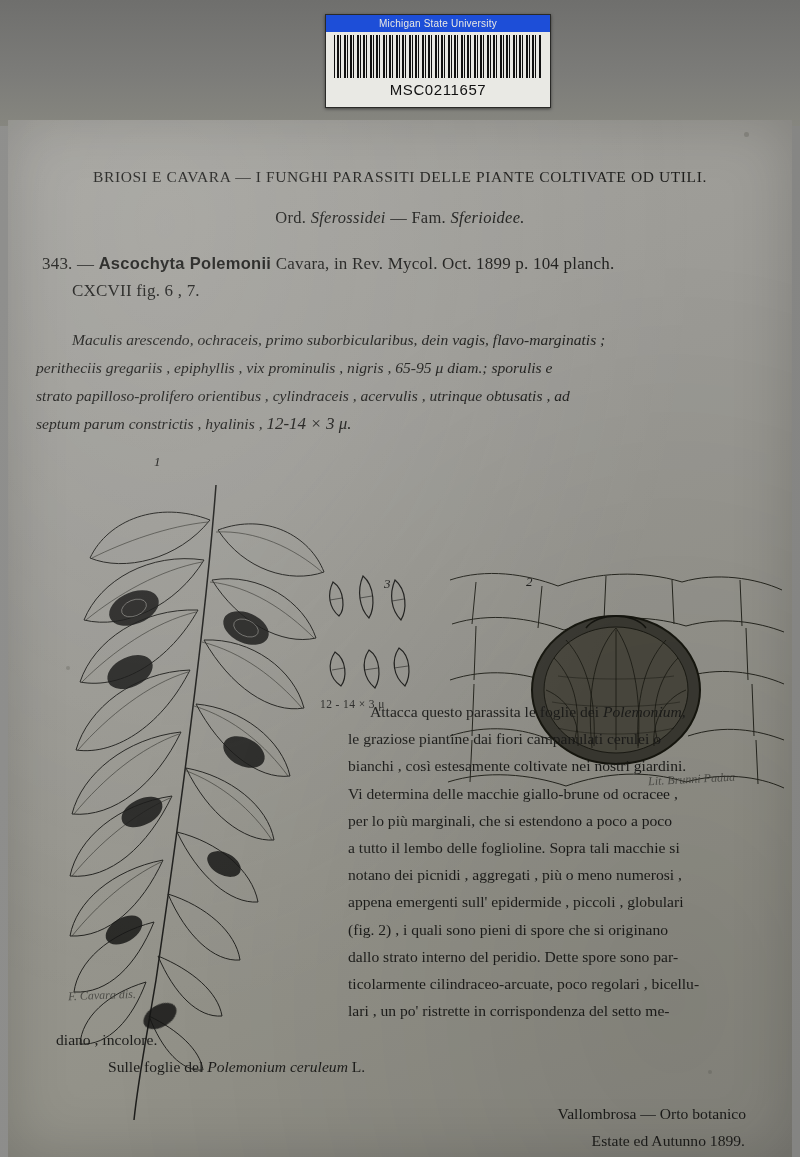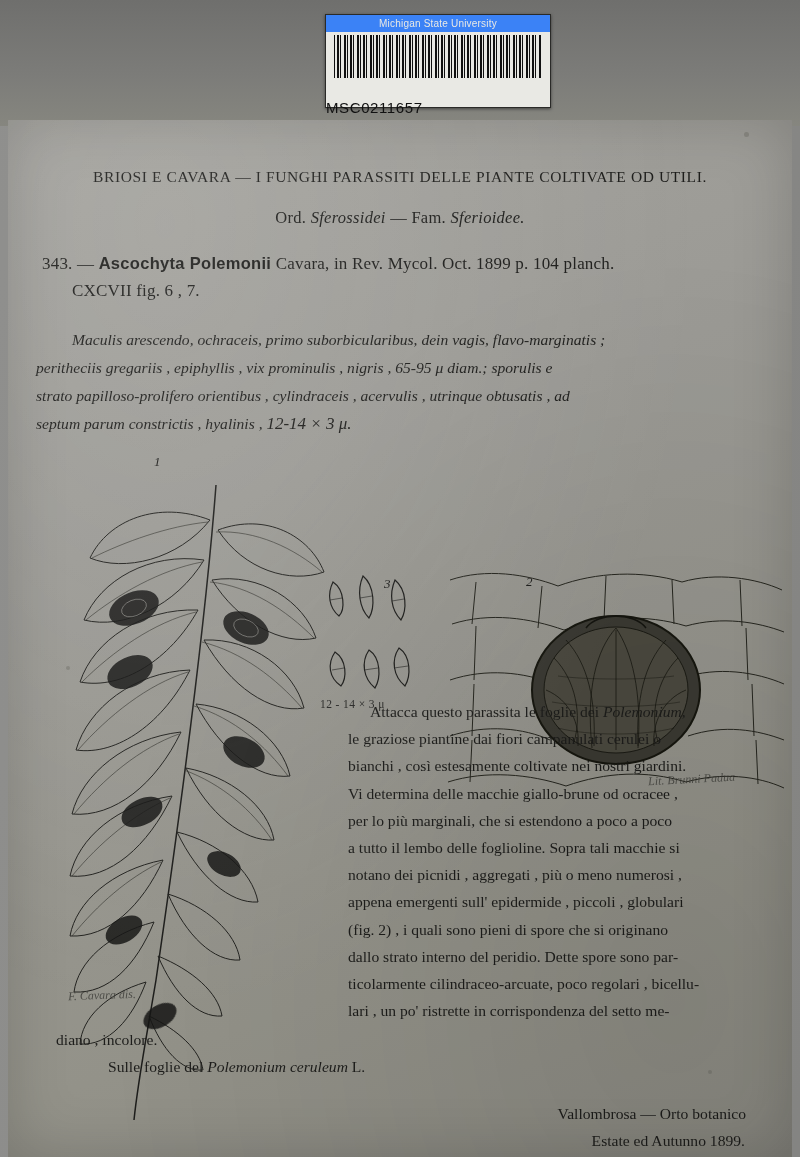--- a/index.html
+++ b/index.html
@@ -53,46 +53,47 @@
     top: 14px;
     width: 224px;
     height: 92px;
     background: #e9e9e4;
     border: 1px solid #2a2a28;
     box-shadow: 0 1px 3px rgba(0,0,0,0.5);
     z-index: 5;
   }
   .label-head {
     height: 17px;
-    background: #3b82f6;
+    background: #1d4ed8;
     color: #e9e9e4;
     font-family: "Liberation Sans", sans-serif;
     font-size: 10px;
     text-align: center;
     line-height: 17px;
     letter-spacing: 0.2px;
   }
   .barcode {
     height: 43px;
     margin: 3px 8px 0 8px;
     background-color: #e9e9e4;
     background-image: repeating-linear-gradient(
       to right,
       #111 0px, #111 1px, #e9e9e4 1px, #e9e9e4 3px,
       #111 3px, #111 5px, #e9e9e4 5px, #e9e9e4 6px,
       #111 6px, #111 7px, #e9e9e4 7px, #e9e9e4 10px,
       #111 10px, #111 12px, #e9e9e4 12px, #e9e9e4 13px
     );
   }
   .barcode-num {
+    text-align: center;
     font-family: "Liberation Sans", sans-serif;
     font-size: 15px;
     letter-spacing: 0.6px;
     color: #111;
-    margin-top: 21px;
+    margin-top: 3px;
   }
 
   
   .txt { color: #1d1d1b; }
 
   .running-head {
     position: absolute;
     left: 0; right: 0;
     top: 48px;
     text-align: center;

